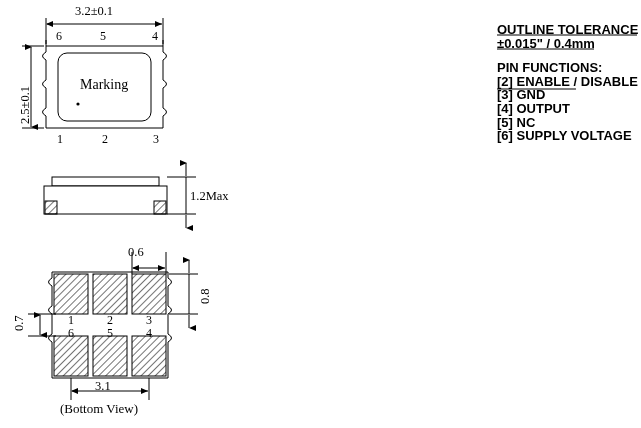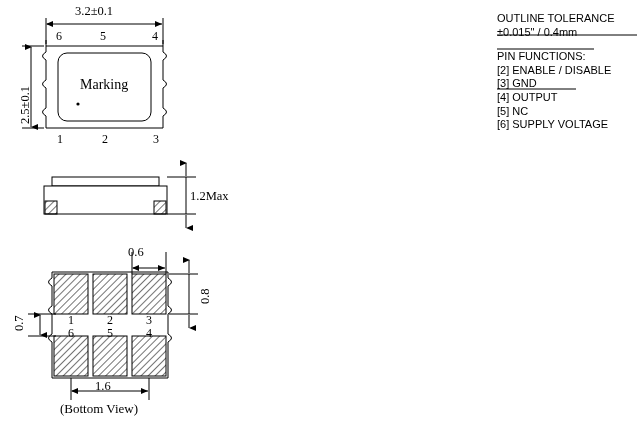--- a/index.html
+++ b/index.html
@@ -20,27 +20,28 @@
     position: absolute;
     left: 0; top: 0;
     width: 641px;
     height: 321px;
   }
 
   
   .notes {
     position: absolute;
     left: 497px;
-    top: 12px;
+    top: 23px;
     width: 144px;
     font-family: "Liberation Sans", sans-serif;
-    font-size: 11px;
+    font-size: 13px;
     line-height: 13.6px;
     color: #000;
     white-space: nowrap;
+    font-weight: bold;
   }
   .notes .gap { height: 11px; }
 
   
   .dim {
     position: absolute;
     font-family: "Liberation Serif", serif;
     font-size: 12.5px;
     color: #000;
     white-space: nowrap;
@@ -235,21 +236,21 @@
   <div class="marking-label" style="left:80px; top:77px;">Marking</div>
 
   <div class="dim" style="left:190px; top:189px;">1.2Max</div>
 
   <div class="dim" style="left:128px; top:245px;">0.6</div>
 
   <div class="dim vert" style="left:198px; top:304px;">0.8</div>
 
   <div class="dim vert" style="left:12px; top:331px;">0.7</div>
 
-  <div class="dim" style="left:95px; top:379px;">1.6</div>
+  <div class="dim" style="left:95px; top:379px;">3.1</div>
 
   <div class="pin-num" style="left:68px; top:313px;">1</div>
   <div class="pin-num" style="left:107px; top:313px;">2</div>
   <div class="pin-num" style="left:146px; top:313px;">3</div>
 
   <div class="pin-num" style="left:68px; top:326px;">6</div>
   <div class="pin-num" style="left:107px; top:326px;">5</div>
   <div class="pin-num" style="left:146px; top:326px;">4</div>
 
   <div class="view-caption" style="left:60px; top:401px;">(Bottom View)</div>

